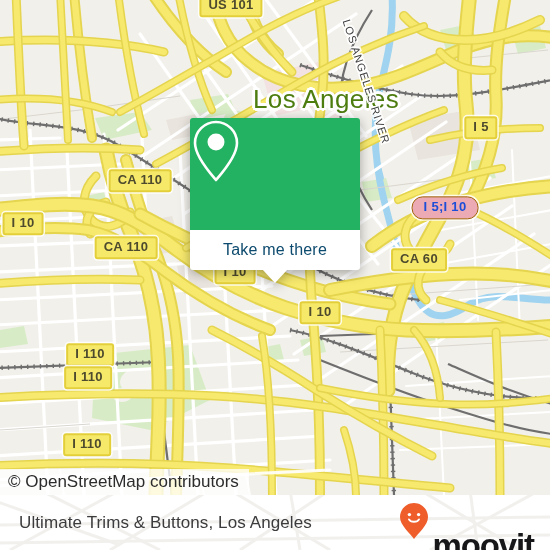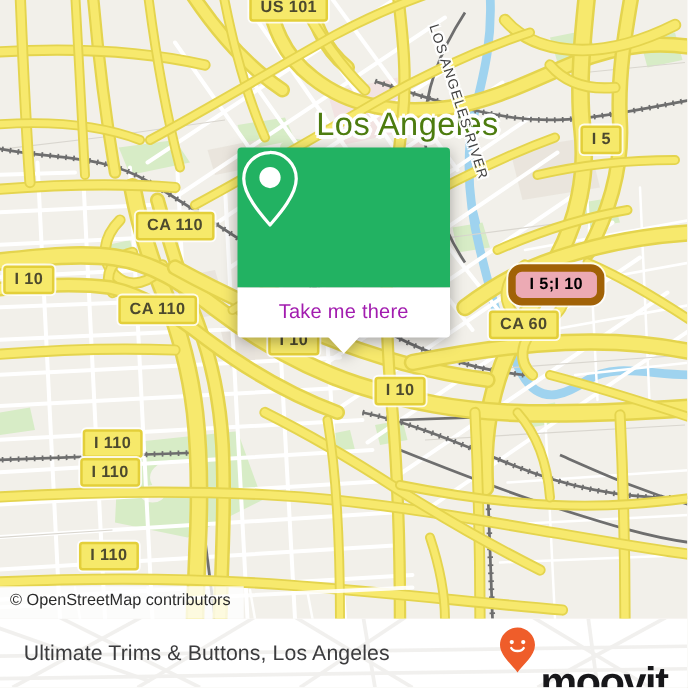--- a/index.html
+++ b/index.html
@@ -37,25 +37,24 @@
     font-size:13px;font-weight:bold;
     letter-spacing:.3px;
     padding:2px 7px 3px 7px;
     white-space:nowrap;
     box-shadow:0 0 0 1.5px rgba(255,255,255,.85);
     line-height:1.1;
     transform:translate(-50%,-50%);
   }
   .shield.rose{
     background:#ecaab4;
-    border:6px solid #a16207;
+    border:1px solid #a16207;
     border-radius:11px;
-    color:#000000;
+    color:#1d4ed8;
     padding:3px 11px 4px 11px;
-    margin-top:20px;
   }
 
   
   .river-label{
     position:absolute;
     font-size:11px;letter-spacing:1px;
     color:#3f3f3f;
     white-space:nowrap;
     text-shadow:-1.5px 0 #fff,1.5px 0 #fff,0 -1.5px #fff,0 1.5px #fff,
                 -1.5px -1.5px #fff,1.5px 1.5px #fff,-1.5px 1.5px #fff,1.5px -1.5px #fff;
@@ -69,35 +68,35 @@
   }
   #popup-green{
     background:#22b262;height:112px;border-radius:3px 3px 0 0;
     display:flex;align-items:center;justify-content:center;
   }
   #popup-white{
     background:#fff;height:40px;border-radius:0 0 3px 3px;
     display:flex;align-items:center;justify-content:center;
     position:relative;
   }
-  #popup-label{font-size:16px;color:#a21caf;letter-spacing:.2px;}
+  #popup-label{font-size:16px;color:#0c4a6e;letter-spacing:.2px;}
   #popup-tail{
     position:absolute;left:50%;bottom:-13px;transform:translateX(-50%);
     width:0;height:0;
     border-left:13px solid transparent;
     border-right:13px solid transparent;
     border-top:14px solid #fff;
   }
 
   
   #attrib{
     position:absolute;left:0;top:469px;
     background:rgba(255,255,255,.78);
     padding:3px 10px 8px 8px;
-    font-size:13px;color:#2c2c2c;
+    font-size:17px;color:#2c2c2c;
     white-space:nowrap;
   }
 
   
   #footer{
     position:absolute;left:0;top:495px;width:550px;height:55px;
     background:#ffffff;
     display:flex;align-items:center;justify-content:space-between;
     overflow:hidden;
     gap:34px;
@@ -384,21 +383,21 @@
         <path class="mn2" d="M200 472 L204 495"></path>
         <path class="mn2" d="M246 474 L250 495"></path>
       </g>
     </svg>
 
     <div class="place-label" style="left:253px;top:84px;">Los Angeles</div>
 
     <div class="river-label" style="left:352px;top:18px;transform:rotate(72deg);transform-origin:left top;">LOS ANGELES RIVER</div>
 
     <div class="shield" style="left:231px;top:6px;">US 101</div>
-    <div class="shield" style="left:481px;top:112px;">I 5</div>
+    <div class="shield" style="left:481px;top:128px;">I 5</div>
     <div class="shield" style="left:140px;top:181px;">CA 110</div>
     <div class="shield rose" style="left:445px;top:208px;">I 5;I 10</div>
     <div class="shield" style="left:23px;top:224px;">I 10</div>
     <div class="shield" style="left:126px;top:248px;">CA 110</div>
     <div class="shield" style="left:235px;top:273px;">I 10</div>
     <div class="shield" style="left:419px;top:260px;">CA 60</div>
     <div class="shield" style="left:320px;top:313px;">I 10</div>
     <div class="shield" style="left:90px;top:355px;">I 110</div>
     <div class="shield" style="left:88px;top:378px;">I 110</div>
     <div class="shield" style="left:87px;top:445px;">I 110</div>

